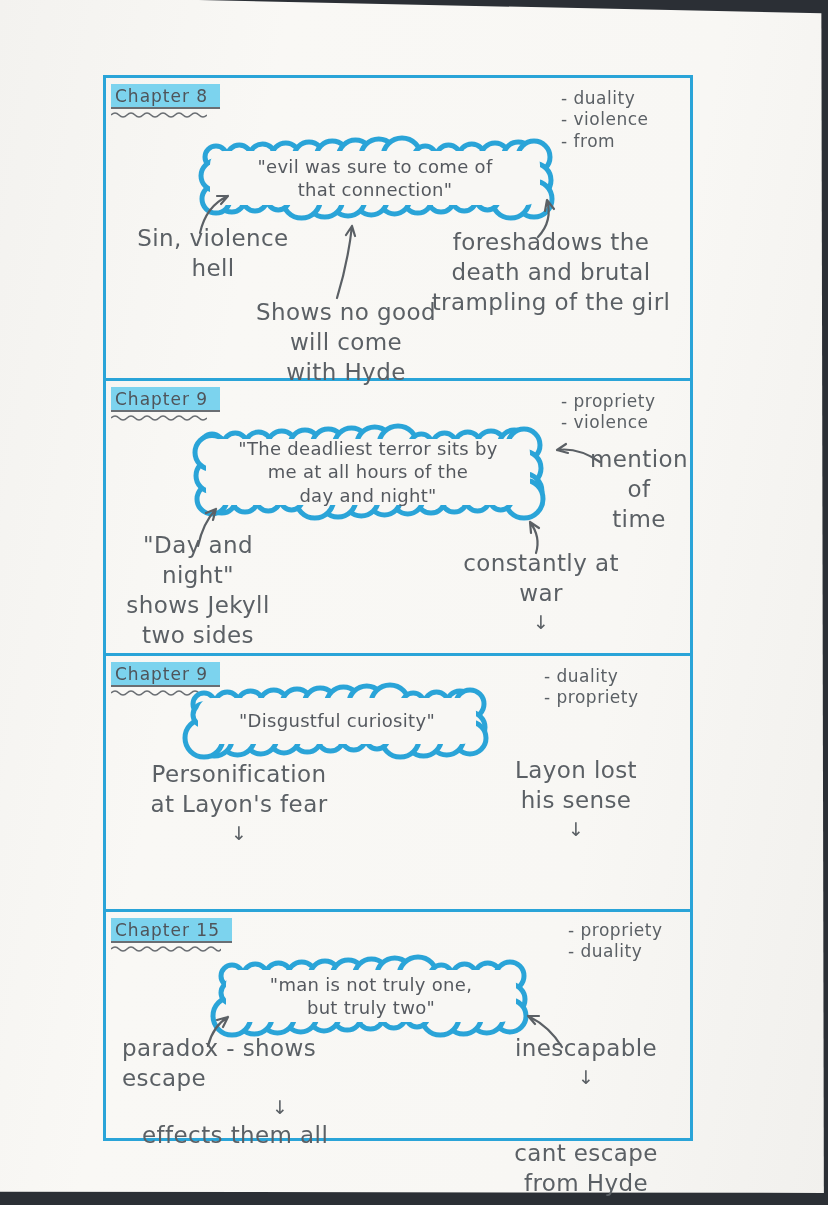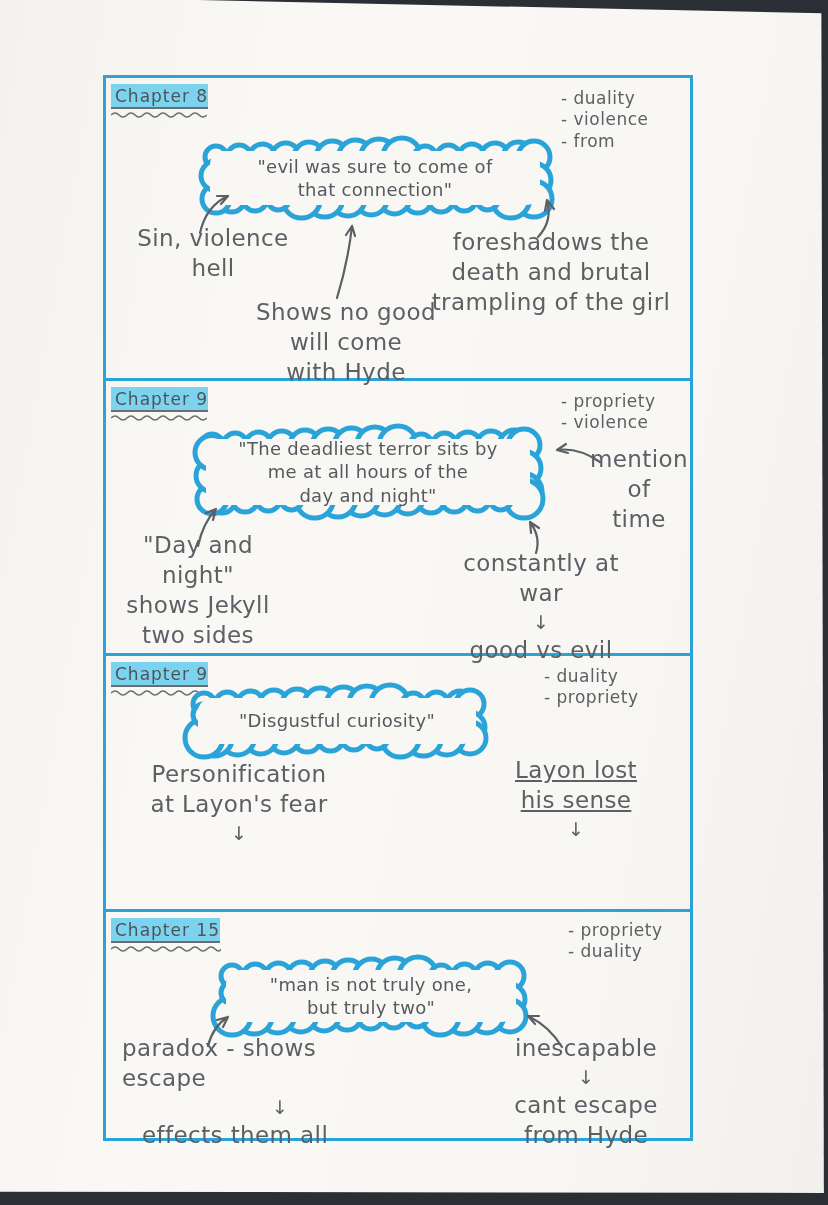--- a/index.html
+++ b/index.html
@@ -18,21 +18,21 @@
     border:3px solid #2aa4d8;box-sizing:border-box;
     display:flex;flex-direction:column;
   }
   .sec{position:relative;box-sizing:border-box;overflow:visible;}
   .sec.divided{border-bottom:3px solid #2aa4d8;}
   .sec1{height:303px;} .sec2{height:275px;} .sec3{height:256px;} .sec4{flex:1;}
 
   .chapter-label{position:absolute;left:5px;top:6px;}
   .chapter-label .hl{
     display:inline-block;background:#7cd3ee;color:#4f545a;
-    font-size:17px;letter-spacing:1px;padding:2px 0 1px 4px;
+    font-size:17px;letter-spacing:1px;padding:2px 12px 1px 4px;
     border-bottom:2px solid #6a6e73;
     text-align:right;
   }
   .wavy{display:block;margin-top:1px;}
 
   .themes{
     position:absolute;margin:0;padding:0;list-style:none;
     color:#5b6065;font-size:17px;line-height:1.25;letter-spacing:0.5px;
   }
   .themes li{white-space:pre;}
@@ -182,21 +182,20 @@
       <div class="note center" style="left:478px;top:64px;width:110px;">mention
 of
 time</div>
       <div class="note center" style="left:2px;top:150px;width:180px;">"Day and night"
 shows Jekyll
 two sides</div>
       <div class="col" style="position:absolute;left:340px;top:168px;width:190px;">
         <div class="note center" style="position:static;">constantly at
 war</div>
         <span class="down-arrow">↓</span>
-        <div class="note center" style="position:static;">good vs evil</div>
       </div>
     </section>
 
     <section class="sec sec3 divided">
       <div class="chapter-label">
         <span class="hl">Chapter 9</span>
         <svg class="wavy" width="96" height="8" viewBox="0 0 96 8">
             <path d="M0 5 Q4 1 8 5 T16 5 T24 5 T32 5 T40 5 T48 5 T56 5 T64 5 T72 5 T80 5 T88 5 T96 5" fill="none" stroke="#6a6e73" stroke-width="1.6"></path>
           </svg>
       </div>
@@ -237,21 +236,21 @@
             <rect x="16" y="16" width="278" height="46" rx="14" fill="#f8f7f4"></rect>
           </svg>
         <div class="cloud-text">"Disgustful curiosity"</div>
       </div>
       <div class="col" style="position:absolute;left:18px;top:104px;width:230px;">
         <div class="note center" style="position:static;">Personification
 at Layon's fear</div>
         <span class="down-arrow">↓</span>
       </div>
       <div class="col" style="position:absolute;left:380px;top:100px;width:180px;">
-        <div class="note center" style="position:static;text-decoration:underline;">Layon lost
+        <div class="note center" style="position:static;">Layon lost
 his sense</div>
         <span class="down-arrow">↓</span>
       </div>
     </section>
 
     <section class="sec sec4">
       <div class="chapter-label">
         <span class="hl">Chapter 15</span>
         <svg class="wavy" width="110" height="8" viewBox="0 0 110 8">
             <path d="M0 5 Q4 1 8 5 T16 5 T24 5 T32 5 T40 5 T48 5 T56 5 T64 5 T72 5 T80 5 T88 5 T96 5 T104 5 T110 5" fill="none" stroke="#6a6e73" stroke-width="1.6"></path>
@@ -298,21 +297,21 @@
       </div>
       <div class="col" style="position:absolute;left:16px;top:122px;width:220px;">
         <div class="note" style="position:static;">paradox - shows
 escape</div>
         <span class="down-arrow offset">↓</span>
         <div class="note" style="position:static;padding-left:20px;">effects them all</div>
       </div>
       <div class="col" style="position:absolute;left:390px;top:122px;width:180px;">
         <div class="note center" style="position:static;">inescapable</div>
         <span class="down-arrow">↓</span>
-        <div class="note center" style="position:static;">cant escape
+        <div class="note center" style="position:static;margin-top:48px;">cant escape
 from Hyde</div>
       </div>
     </section>
   </div>
 
   <svg class="arrows" viewBox="0 0 828 1205" width="828" height="1205">
       <path d="M200,233 Q206,206 228,196 M228,196 L217,196 M228,196 L221,204" fill="none" stroke="#5b6065" stroke-width="2.2" stroke-linecap="round"></path>
       <path d="M337,298 Q348,262 352,226 M352,226 L346,235 M352,226 L355,236" fill="none" stroke="#5b6065" stroke-width="2.2" stroke-linecap="round"></path>
       <path d="M538,237 Q553,221 547,200 M547,200 L545,211 M547,200 L554,209" fill="none" stroke="#5b6065" stroke-width="2.2" stroke-linecap="round"></path>
       <path d="M198,546 Q203,523 216,509 M216,509 L206,513 M216,509 L213,520" fill="none" stroke="#5b6065" stroke-width="2.2" stroke-linecap="round"></path>

